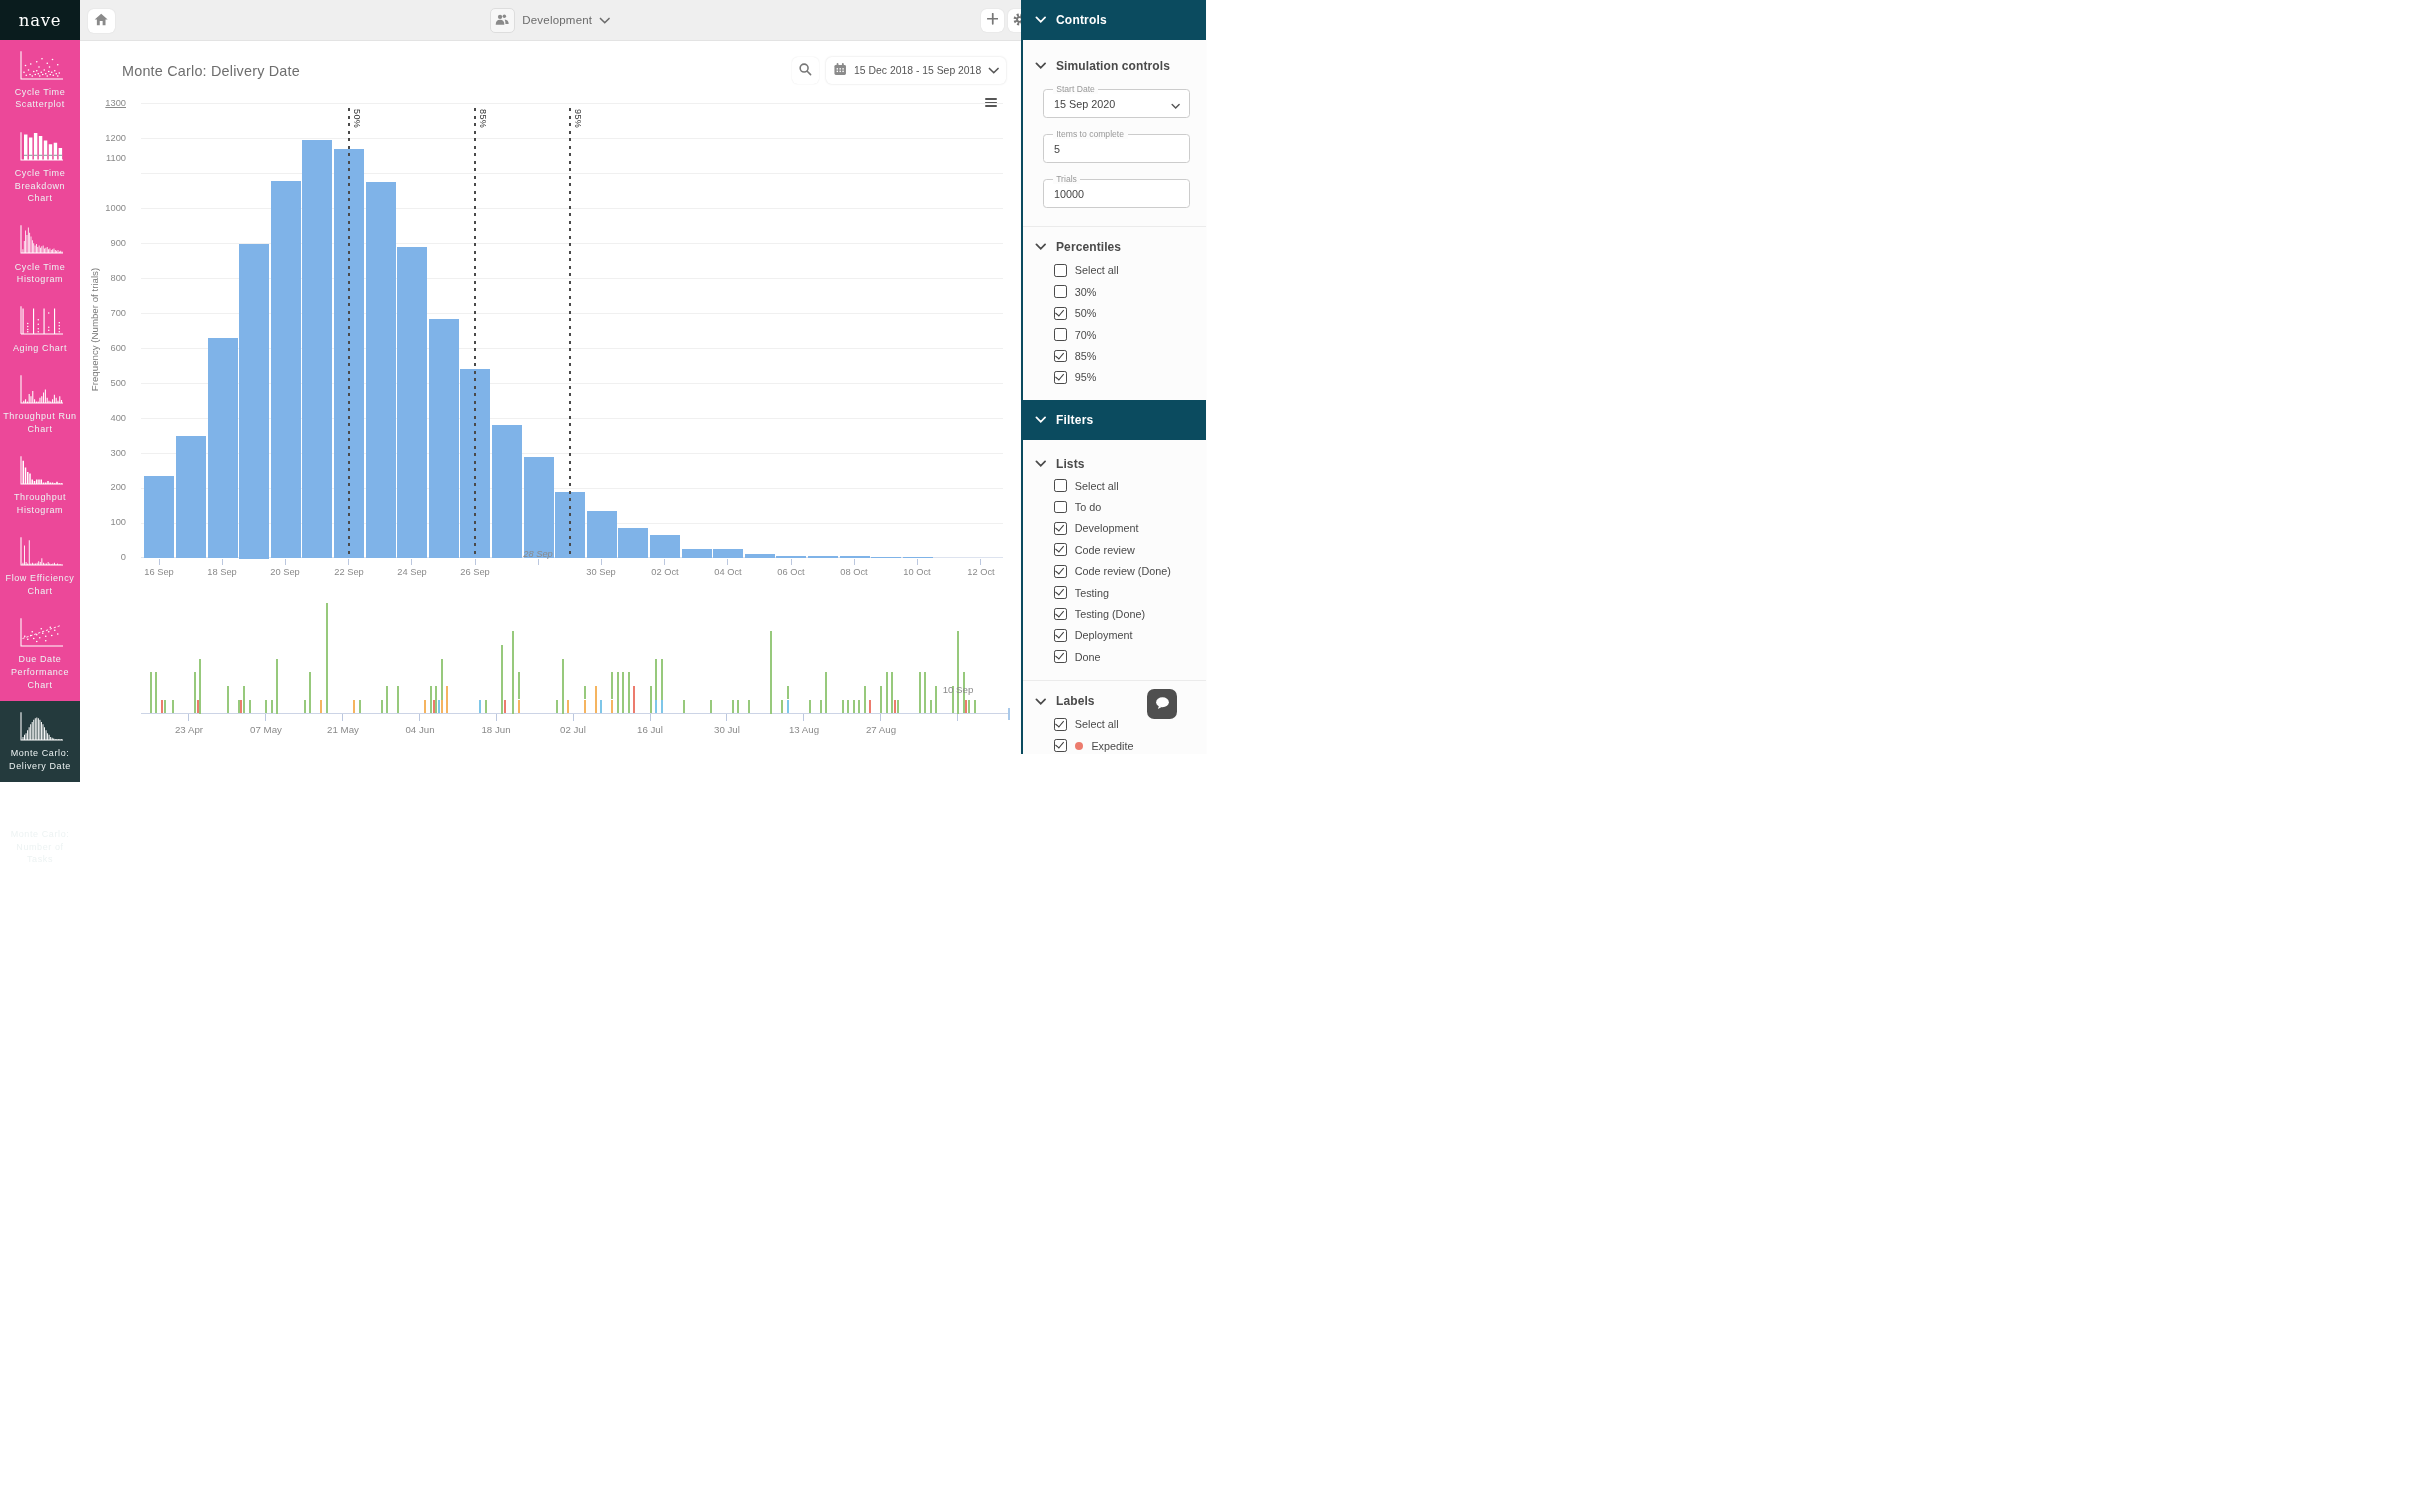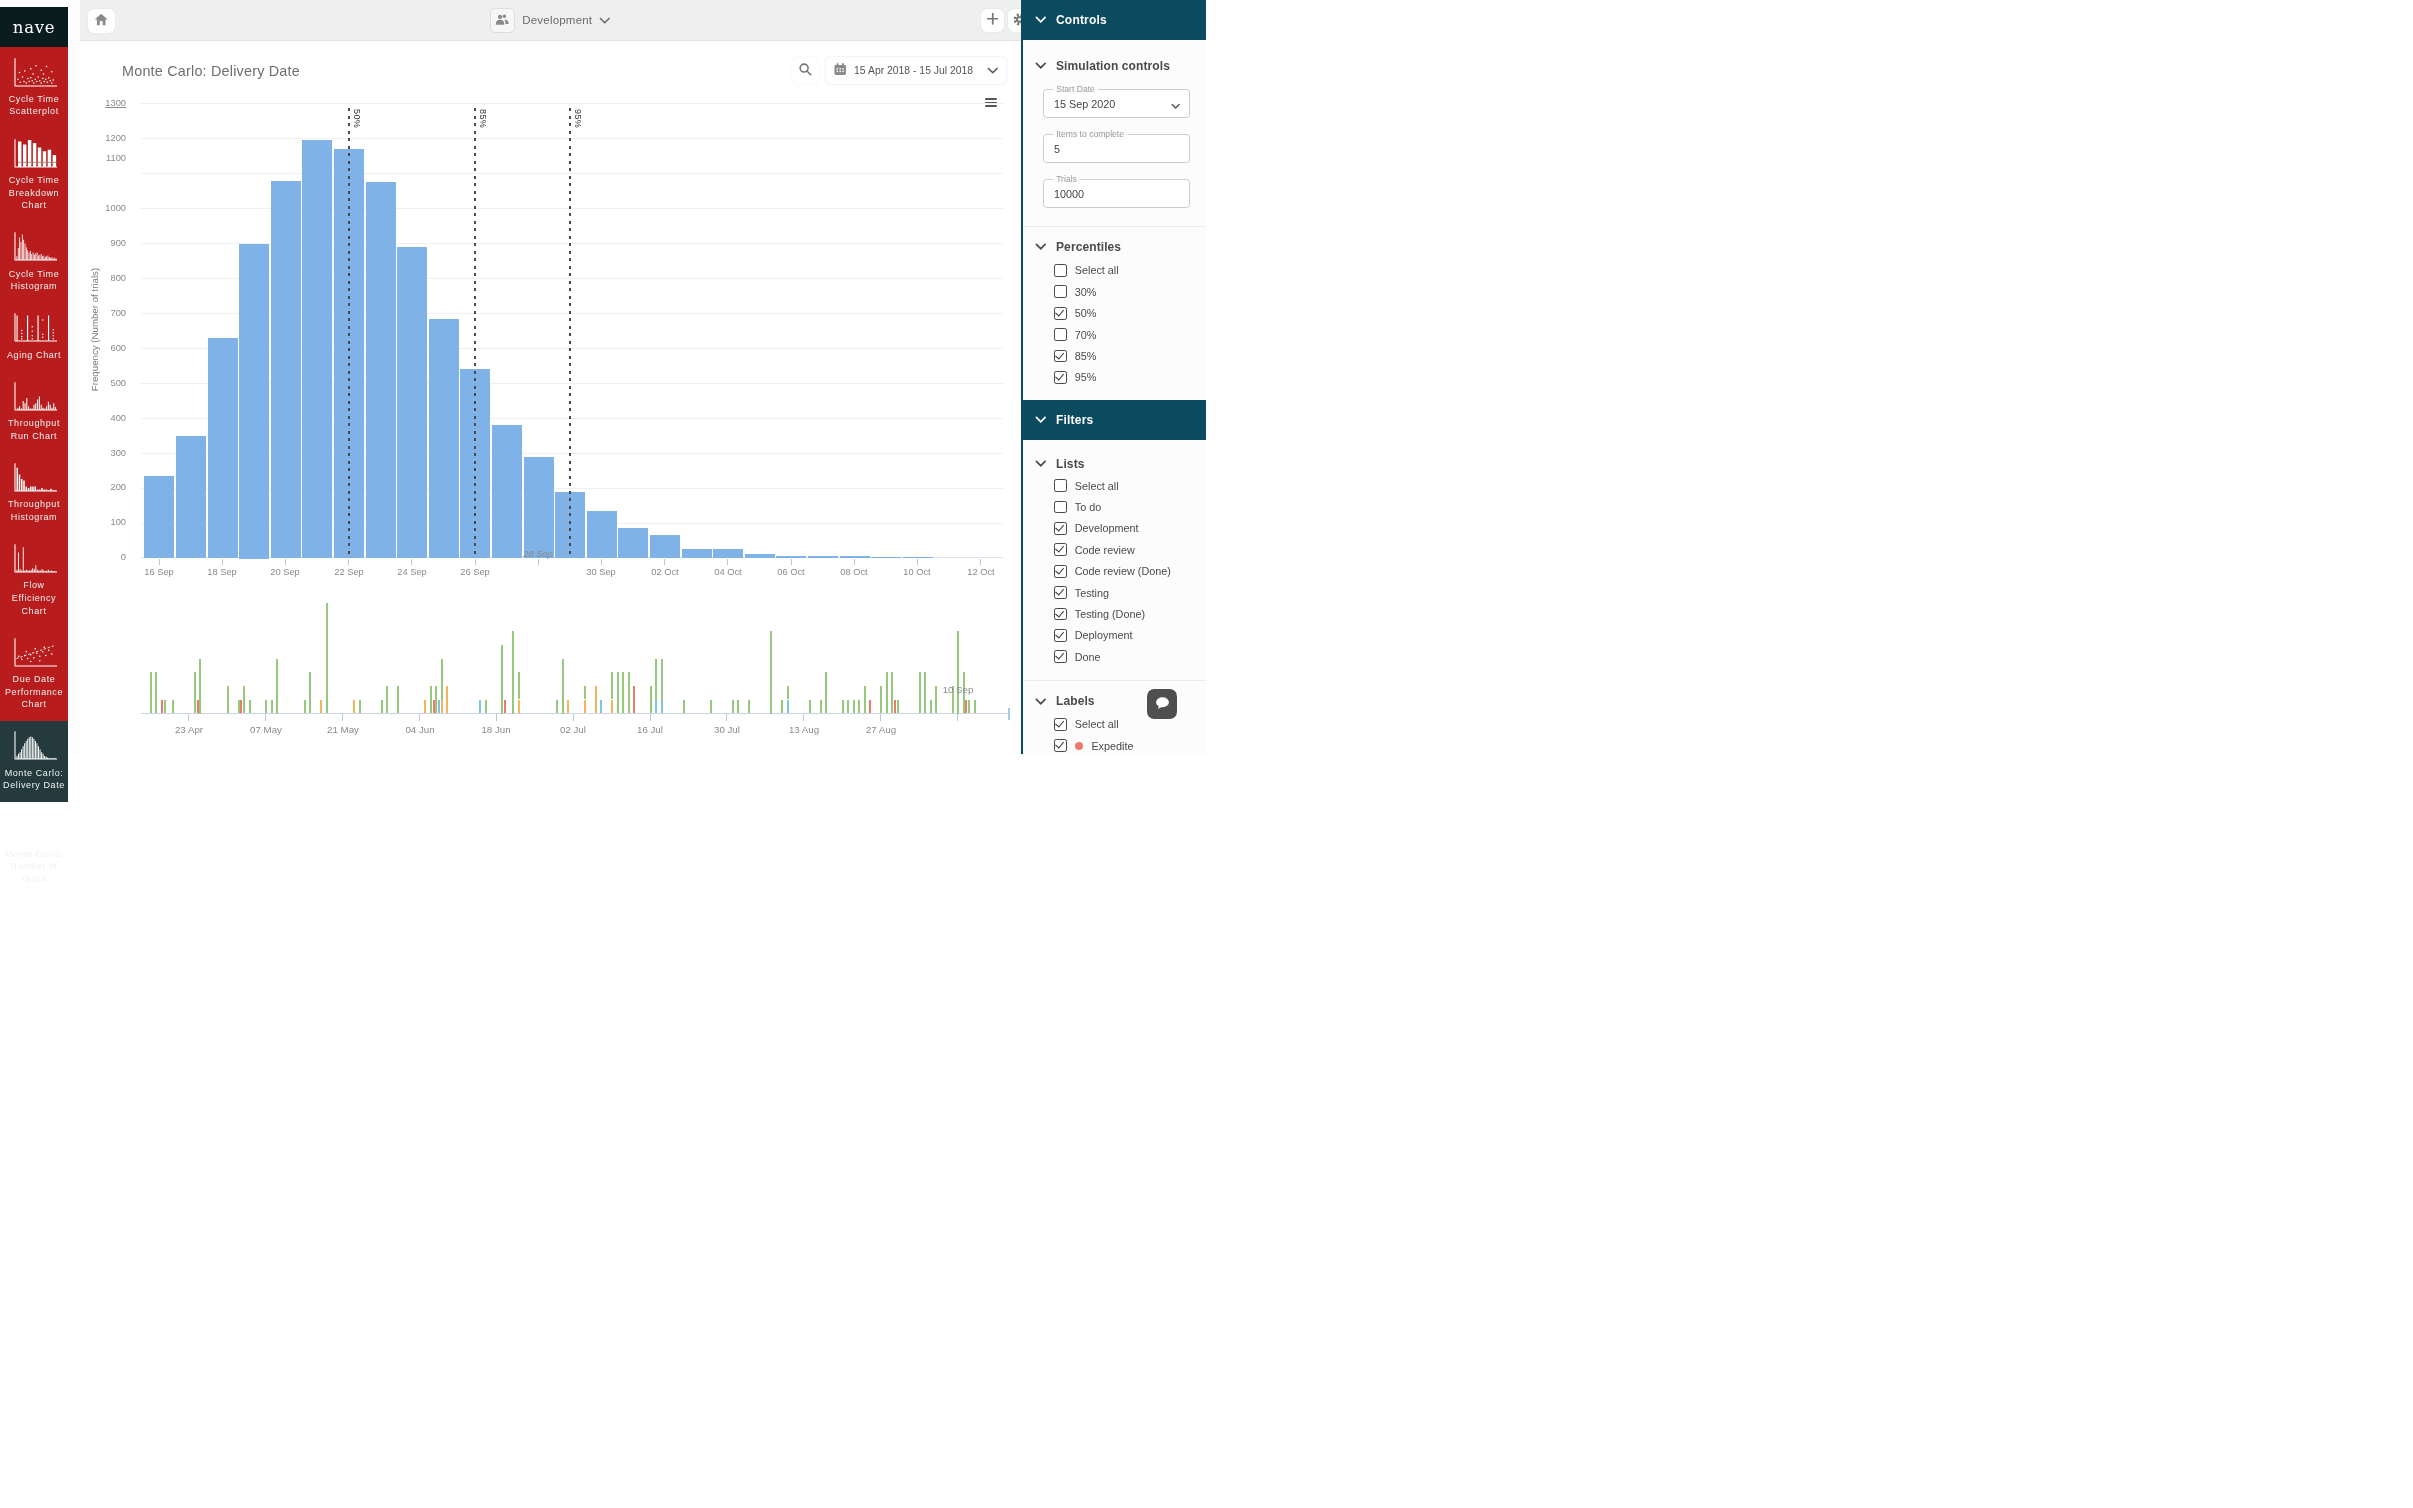--- a/index.html
+++ b/index.html
@@ -1,19 +1,19 @@
 <!DOCTYPE html>
 <html style="font-size:11.5px"><head>
 <meta charset="utf-8">
 <style>
   html,body{margin:0;padding:0;width:1207px;height:754px;overflow:hidden;
     font-family:"Liberation Sans",sans-serif;background:#fff;}
   #app{position:absolute;left:0;top:0;width:1207px;height:754px;background:#fdfdfd;}
   
-  .sidebar{position:absolute;left:0;top:7px;width:68px;height:754px;background:#b91c1c;z-index:5;}
+  .sidebar{position:absolute;left:0;top:0;width:80px;height:754px;background:#ec4899;z-index:5;}
   .logo{height:40px;display:flex;align-items:center;justify-content:center;background:#0A1C1E;
     color:#fff;font-family:"DejaVu Serif",serif;font-size:16.5px;letter-spacing:0.7px;}
   .side-item{padding:8.6px 2.9px 10px 2.9px;text-align:center;cursor:pointer;}
   .side-item.selected{background:#243A3D;}
   .side-icon{width:49px;height:33px;margin:0 auto;}
   .side-icon svg{width:49px;height:33px;display:block;}
   .side-label{margin-top:4.3px;color:#EDF3F3;font-size:9px;line-height:1.4;letter-spacing:0.6px;}
   
   .topbar{position:absolute;left:80px;top:0;width:941px;height:40px;background:#EFEFEF;
     border-bottom:0.7px solid #e3e3e3;z-index:4;}
@@ -472,21 +472,21 @@
           <g fill="#fff">
             <rect x="5" y="8.5" width="2" height="2"></rect>
             <rect x="9" y="8.5" width="2" height="2"></rect>
             <rect x="13" y="8.5" width="2" height="2"></rect>
             <rect x="5" y="12" width="2" height="2"></rect>
             <rect x="9" y="12" width="2" height="2"></rect>
             <rect x="13" y="12" width="2" height="2"></rect>
           </g>
         </svg>
     </span>
-    <span class="txt">15 Apr 2018 - 15 Jul 2018</span>
+    <span class="txt">15 Dec 2018 - 15 Sep 2018</span>
     <span style="margin-left:auto">
       <svg class="chev" viewBox="0 0 16 10">
           <path d="M2 2 L8 8 L14 2" fill="none" stroke="#555" stroke-width="2.2" stroke-linecap="round"></path>
         </svg>
     </span>
   </div>
   <div class="hamburger">
       <div></div>
       <div></div>
       <div></div>

